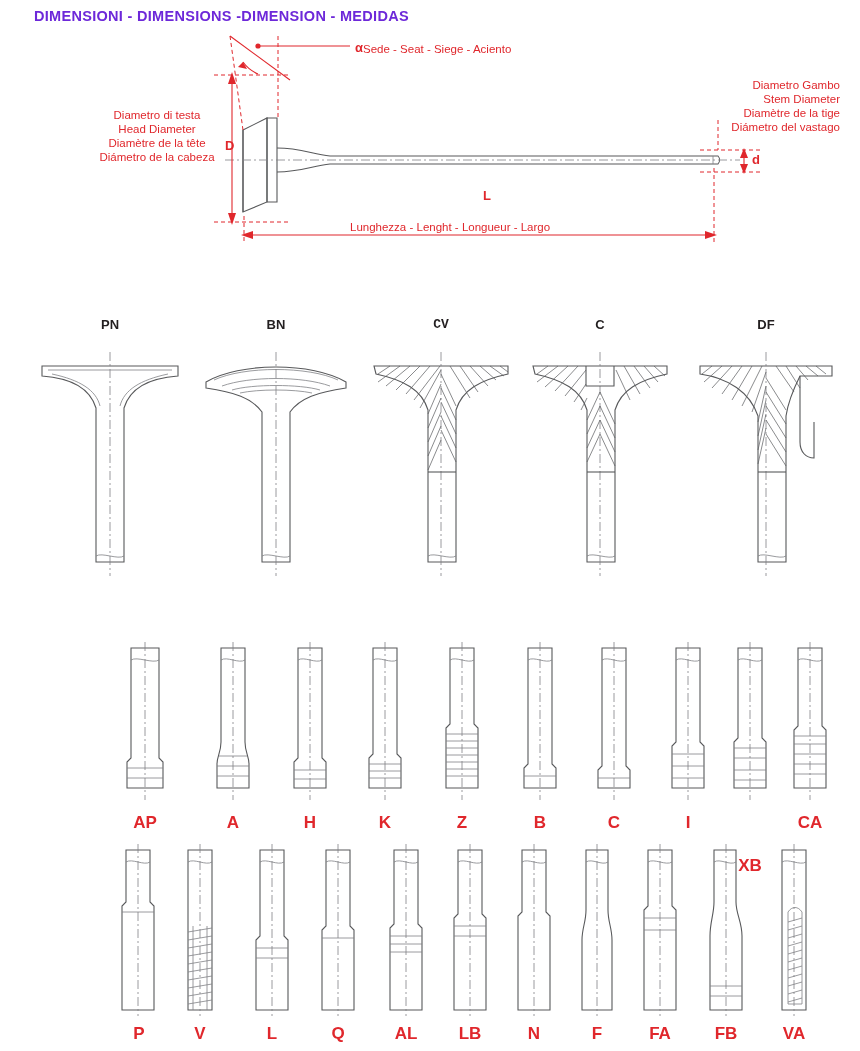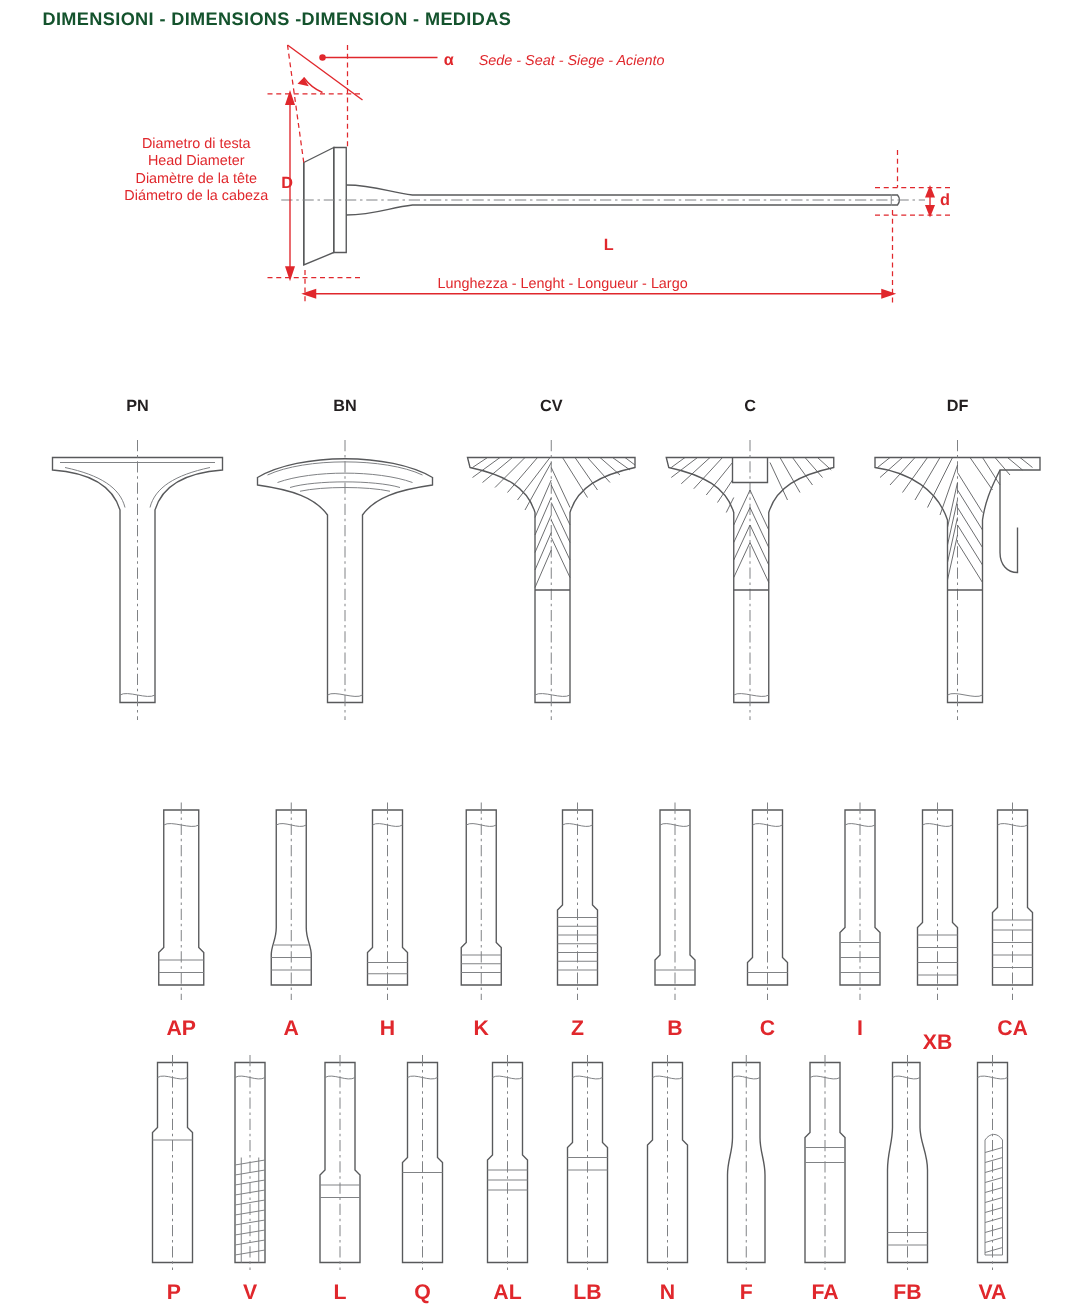--- a/index.html
+++ b/index.html
@@ -18,21 +18,21 @@
   .page {
     position: relative;
     width: 860px;
     height: 1051px;
   }
   .section-title {
     position: absolute;
     font-weight: bold;
     font-size: 14.5px;
     letter-spacing: 0.3px;
-    color: #14532d;
+    color: #6d28d9;
     white-space: nowrap;
   }
   #title-dimensions { left: 34px; top: 8px; }
   #title-headstyle  { left: 34px; top: 285px; }
   #title-stemgroove { left: 34px; top: 606px; }
 
   .red-label {
     position: absolute;
     color: #e0272c;
     font-size: 11.5px;
@@ -122,42 +122,48 @@
     <line class="red-dash" x1="718" y1="120" x2="718" y2="150"></line>
 
     <line class="red" x1="244" y1="235" x2="714" y2="235"></line>
     <polygon points="241,235 253,231 253,239" fill="#e0272c"></polygon>
     <polygon points="717,235 705,231 705,239" fill="#e0272c"></polygon>
     <line class="red-dash" x1="244" y1="216" x2="244" y2="242"></line>
     <line class="red-dash" x1="714" y1="168" x2="714" y2="242"></line>
   </svg>
 
   <div class="red-bold" style="left:355px; top:40px;">α</div>
-  <div class="red-label" style="left:383px; top:42px;font-style:italic;">Sede - Seat - Siege - Aciento</div>
+  <div class="red-label" style="left:363px; top:42px;">Sede - Seat - Siege - Aciento</div>
 
   <div class="red-label" style="left:92px; top:108px; text-align:center; width:130px;">
     <div>Diametro di testa</div>
     <div>Head Diameter</div>
     <div>Diamètre de la tête</div>
     <div>Diámetro de la cabeza</div>
   </div>
 
   <div class="red-bold" style="left:225px; top:138px;">D</div>
 
+  <div class="red-label" style="left:678px; top:78px; text-align:right; width:162px;">
+    <div>Diametro Gambo</div>
+    <div>Stem Diameter</div>
+    <div>Diamètre de la tige</div>
+    <div>Diámetro del vastago</div>
+  </div>
 
   <div class="red-bold" style="left:752px; top:152px;">d</div>
 
   <div class="red-bold" style="left:483px; top:188px;">L</div>
 
   <div class="red-label" style="left:350px; top:220px;">Lunghezza - Lenght - Longueur - Largo</div>
 
 
   <div class="head-code" style="left:110px; top:317px;">PN</div>
   <div class="head-code" style="left:276px; top:317px;">BN</div>
-  <div class="head-code" style="left:441px; top:317px;">CV</div>
+  <div class="head-code" style="left:441px; top:317px;font-family:Liberation Mono, monospace;">CV</div>
   <div class="head-code" style="left:600px; top:317px;">C</div>
   <div class="head-code" style="left:766px; top:317px;">DF</div>
 
   <svg class="svg-layer" style="top:330px;" width="860" height="260" viewBox="0 0 860 260">
 
     <g>
       <path class="ln" d="M42,36 L178,36 L178,46 C150,48 130,58 124,78 L124,232 L96,232 L96,78 C90,58 70,48 42,46 Z"></path>
       <path class="ln-thin" d="M48,40 L172,40"></path>
       <path class="ln-thin" d="M52,44 C80,50 96,60 100,76"></path>
       <path class="ln-thin" d="M168,44 C140,50 124,60 120,76"></path>
@@ -368,21 +374,21 @@
   </svg>
 
   <div class="code-label" style="left:145px; top:813px;">AP</div>
   <div class="code-label" style="left:233px; top:813px;">A</div>
   <div class="code-label" style="left:310px; top:813px;">H</div>
   <div class="code-label" style="left:385px; top:813px;">K</div>
   <div class="code-label" style="left:462px; top:813px;">Z</div>
   <div class="code-label" style="left:540px; top:813px;">B</div>
   <div class="code-label" style="left:614px; top:813px;">C</div>
   <div class="code-label" style="left:688px; top:813px;">I</div>
-  <div class="code-label" style="left:750px; top:824px;">XB</div>
+  <div class="code-label" style="left:750px; top:856px;">XB</div>
   <div class="code-label" style="left:810px; top:813px;">CA</div>
 
   <svg class="svg-layer" style="top:840px;" width="860" height="180" viewBox="0 0 860 180">
 
     <g>
       <path class="ln" d="M126,10 L150,10 L150,62 L154,66 L154,170 L122,170 L122,66 L126,62 Z"></path>
       <line class="ln-thin" x1="122" y1="72" x2="154" y2="72"></line>
       <path class="ln-thin" d="M126,22 C132,18 144,26 150,22"></path>
       <line class="ctr" x1="138" y1="4" x2="138" y2="176"></line>
     </g>

